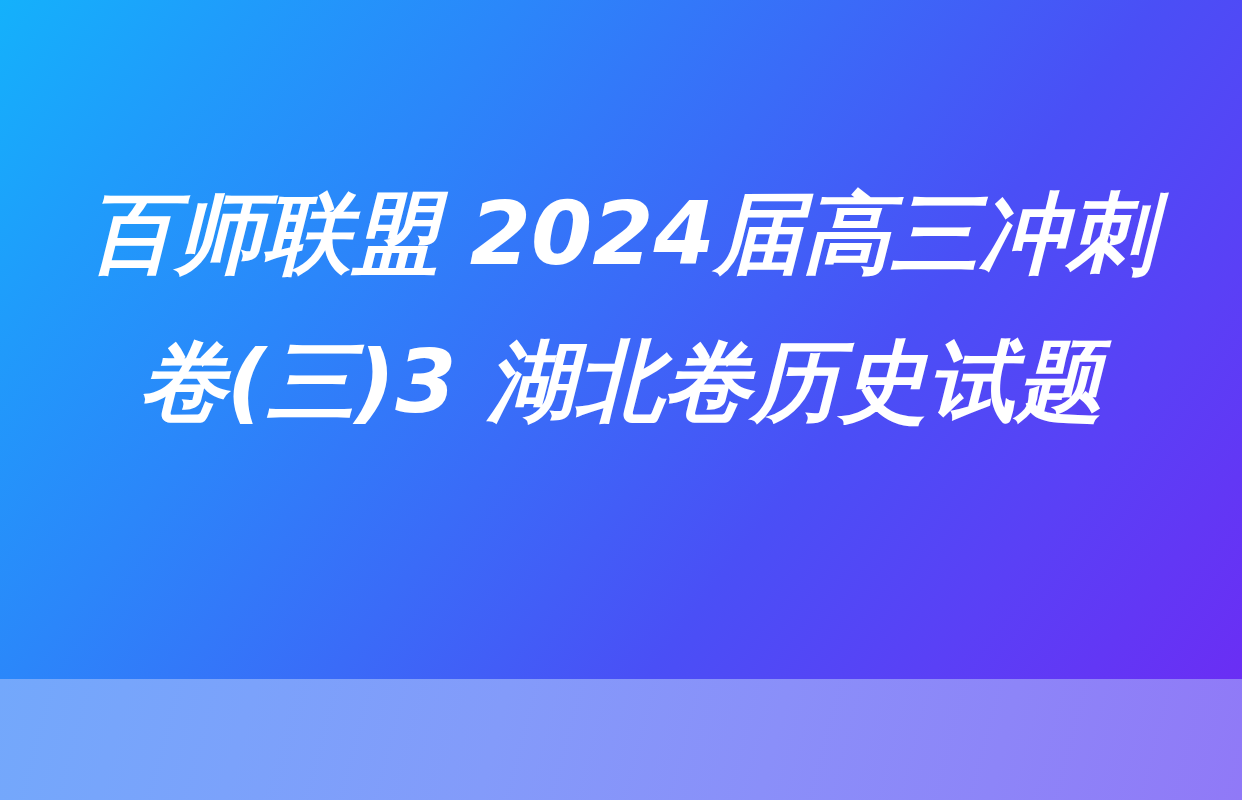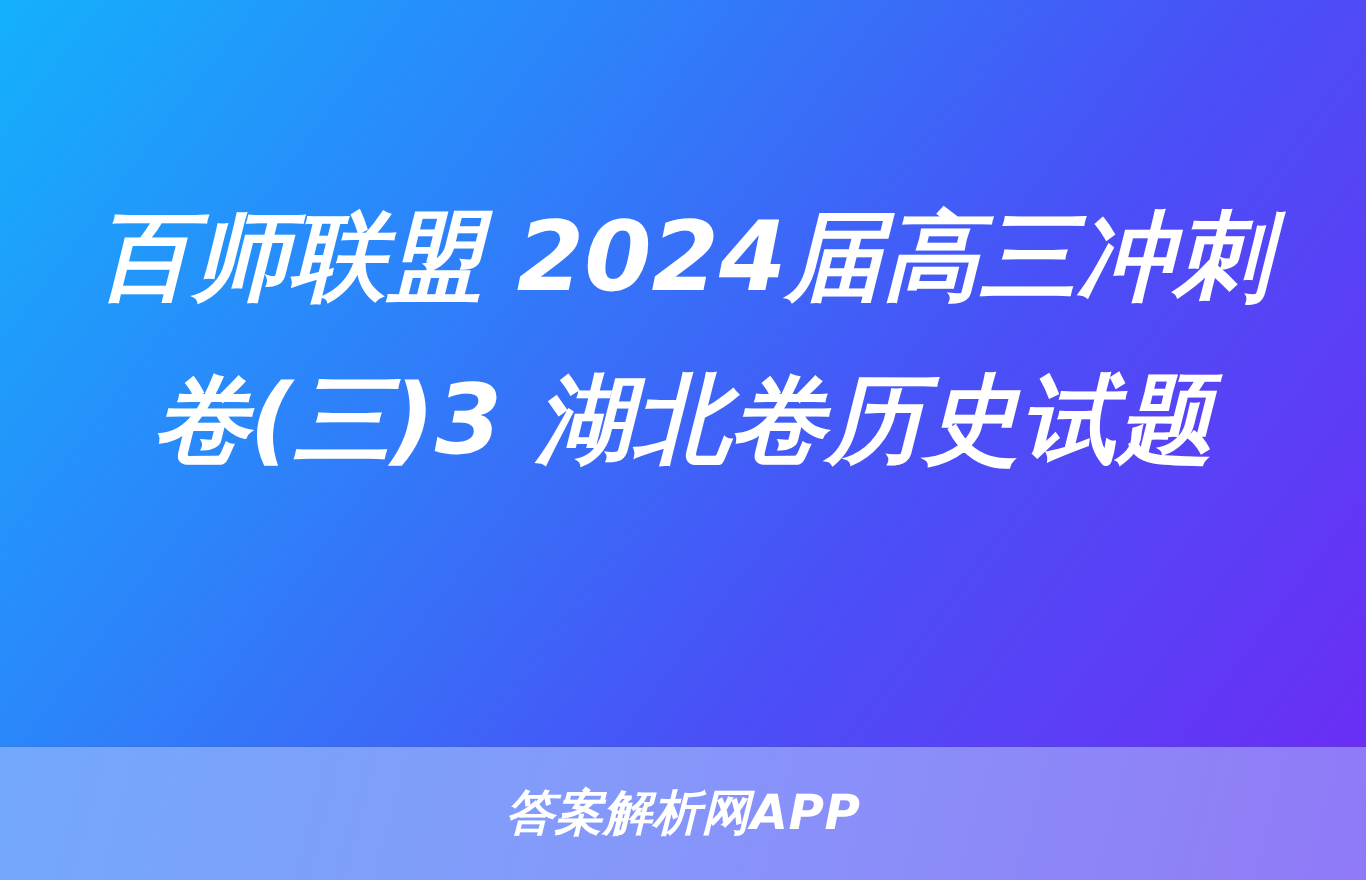--- a/index.html
+++ b/index.html
@@ -10,21 +10,21 @@
   }
   body {
     font-family: "Liberation Sans", "DejaVu Sans", sans-serif;
   }
 
   .canvas {
     position: relative;
     width: 1242px;
     height: 800px;
     overflow: hidden;
-    background: #000000;
+    background: #ef4444;
   }
 
   
   .hero {
     position: absolute;
     left: 0;
     top: 0;
     width: 1242px;
     height: 679px;
     background: linear-gradient(127deg,
@@ -113,17 +113,14 @@
 <div class="canvas">
 
   <div class="hero"></div>
 
   <div class="footer-band"></div>
 
   <div class="title-block">
     <h1 class="title-text">百师联盟 2024届高三冲刺卷(三)3 湖北卷历史试题</h1>
   </div>
 
-  <div class="footer-wrap">
-    <div class="footer-text">答案解析网APP</div>
-  </div>
 
 </div>
 
 </body></html>

